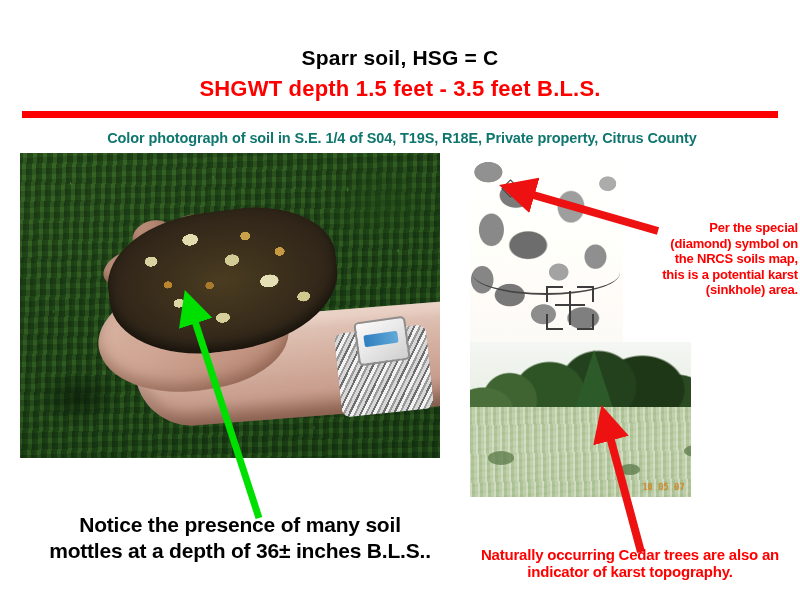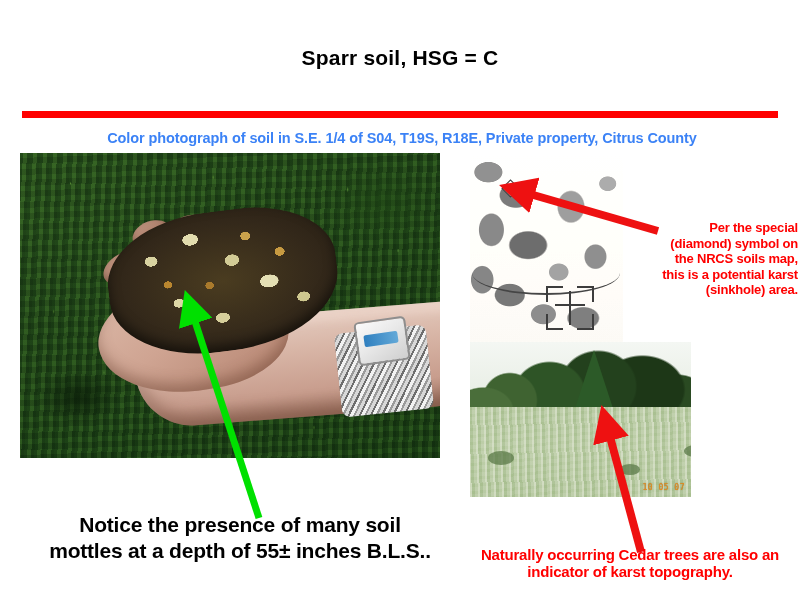--- a/index.html
+++ b/index.html
@@ -51,21 +51,21 @@
     height: 7px;
     background: #ff0000;
   }
   .caption-top {
     position: absolute;
     left: 24px; top: 90px;
     width: 756px;
     text-align: center;
     font-size: 14.5px;
     font-weight: bold;
-    color: #3b82f6;
+    color: #0f766e;
     letter-spacing: -0.1px;
   }
 
   
   .photo {
     position: absolute;
     overflow: hidden;
   }
 
   
@@ -364,20 +364,21 @@
     font-size: 10px;
     letter-spacing: 0.2px;
   }
 </style>
 </head>
 <body>
 
 <div id="slide">
 
   <div class="title-main">Sparr soil, HSG = C</div>
+  <div class="title-sub">SHGWT depth 1.5 feet - 3.5 feet B.L.S.</div>
   <div class="rule-red"></div>
   <div class="caption-top">Color photograph of soil  in S.E. 1/4 of S04, T19S, R18E, Private property, Citrus County</div>
 
   <div class="photo" id="photo-soil">
     <div class="grass-speckle"></div>
     <div class="forearm"></div>
     <div class="palm"></div>
     <div class="finger f1"></div>
     <div class="finger f2"></div>
     <div class="finger f3"></div>
@@ -425,16 +426,16 @@
     </defs>
     <line x1="259" y1="478" x2="190" y2="266" stroke="#00e000" stroke-width="7" marker-end="url(#head-green)"></line>
     <line x1="658" y1="191" x2="516" y2="150" stroke="#ee1111" stroke-width="8" marker-end="url(#head-red)"></line>
     <line x1="641" y1="512" x2="606" y2="382" stroke="#ee1111" stroke-width="8" marker-end="url(#head-red)"></line>
   </svg>
 
   <div class="note-red" id="note-karst">Per the special (diamond) symbol on the NRCS soils map, this is a potential karst (sinkhole) area.</div>
 
   <div class="note-red" id="note-cedar">Naturally occurring Cedar trees are also an indicator of karst topography.</div>
 
-  <div id="note-mottles">Notice the presence of many soil mottles at a depth of 55± inches B.L.S..</div>
+  <div id="note-mottles">Notice the presence of many soil mottles at a depth of 36± inches B.L.S..</div>
 
 
 </div>
 
 </body></html>

